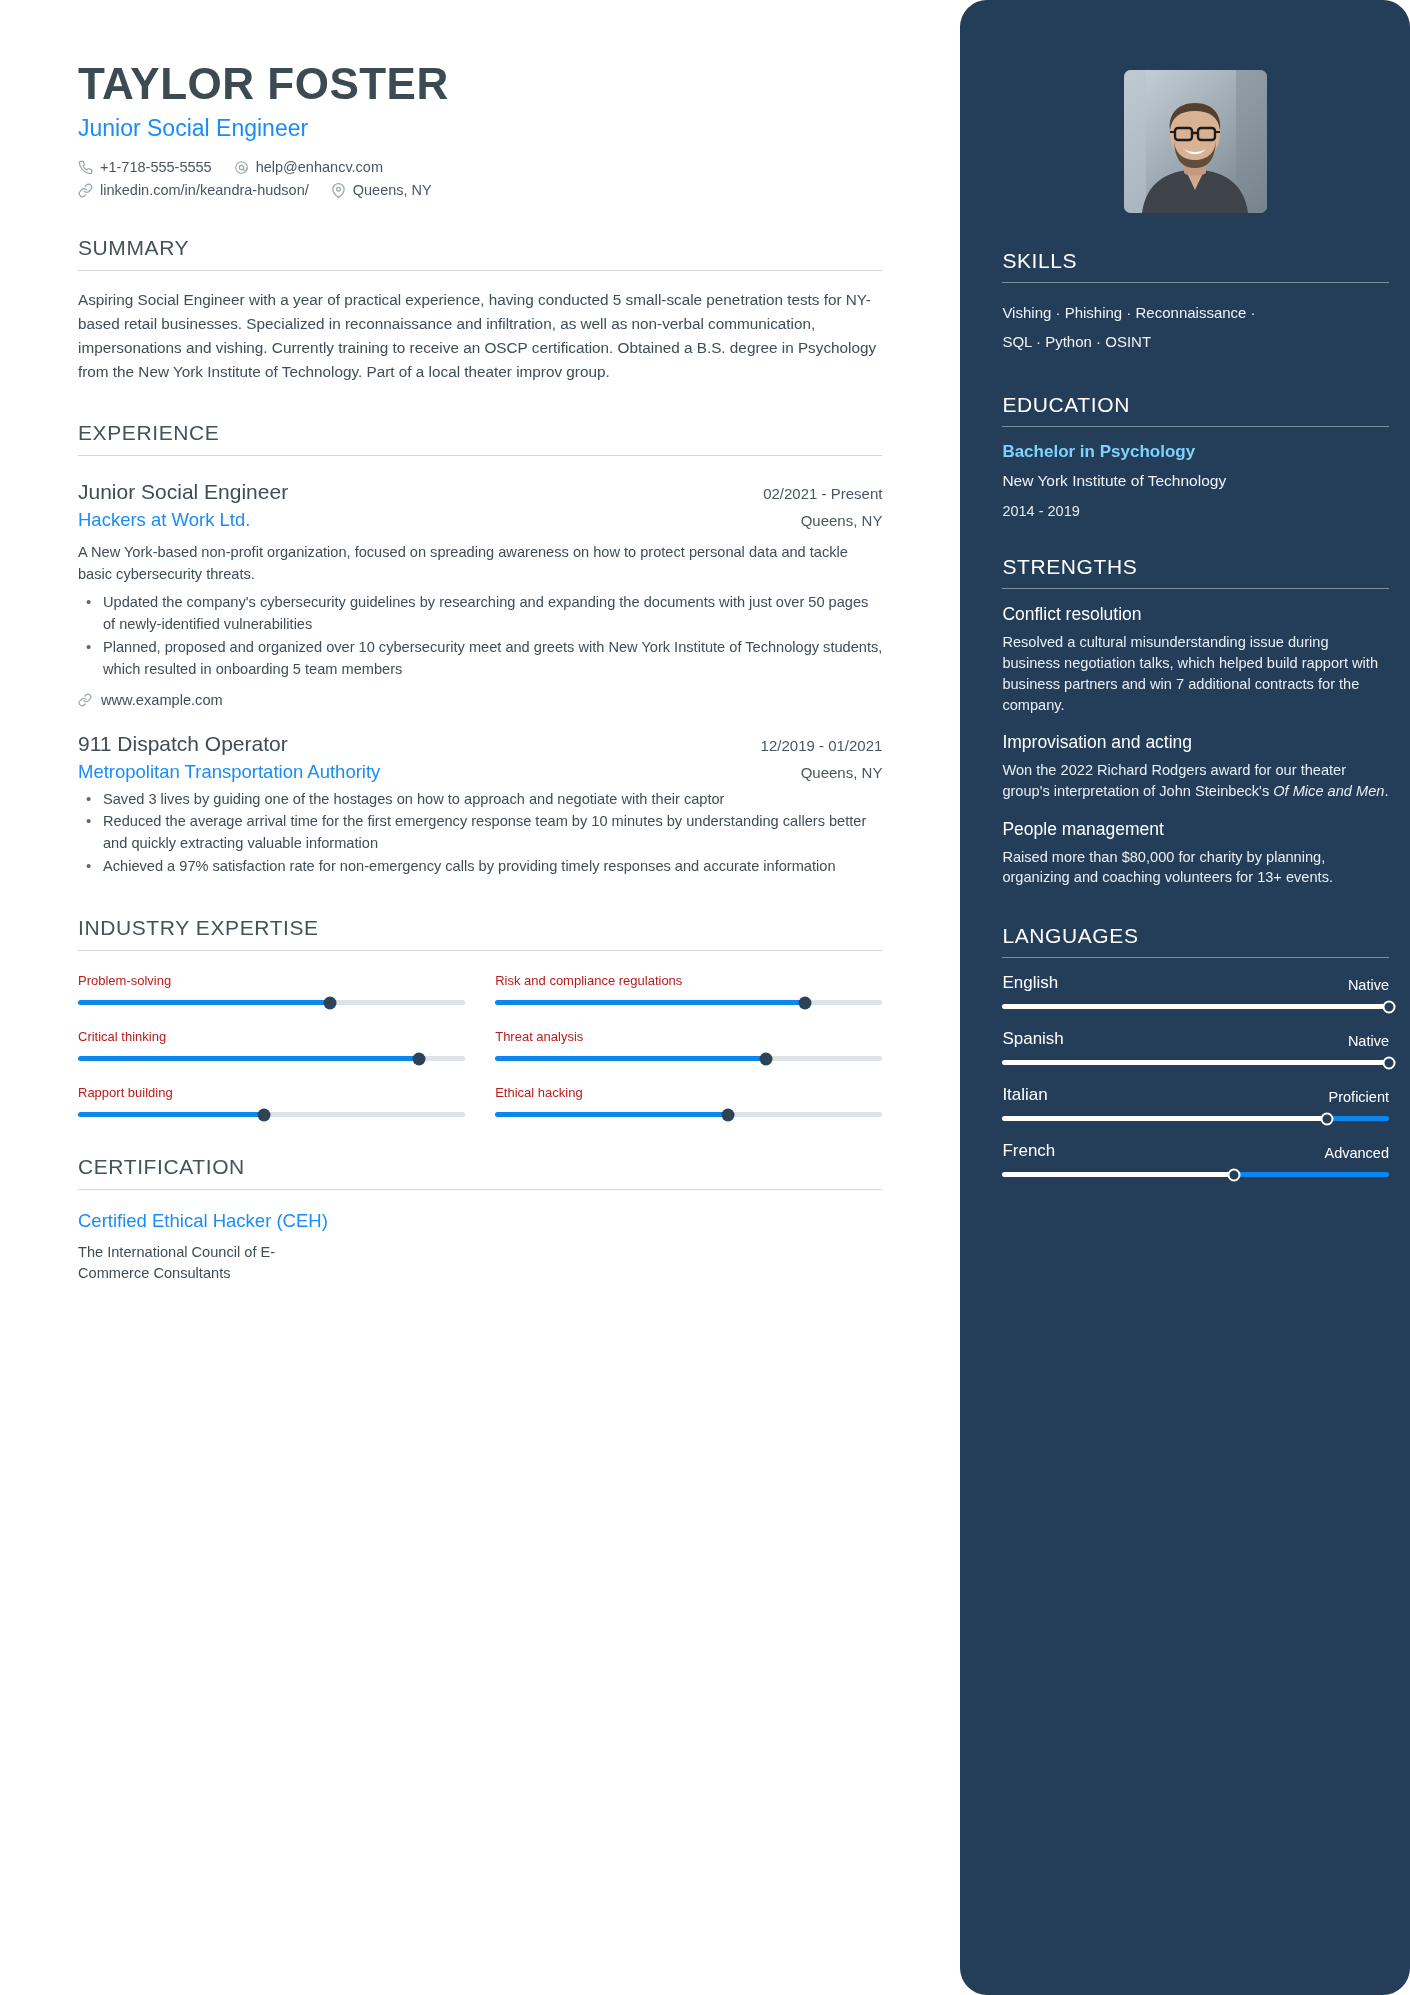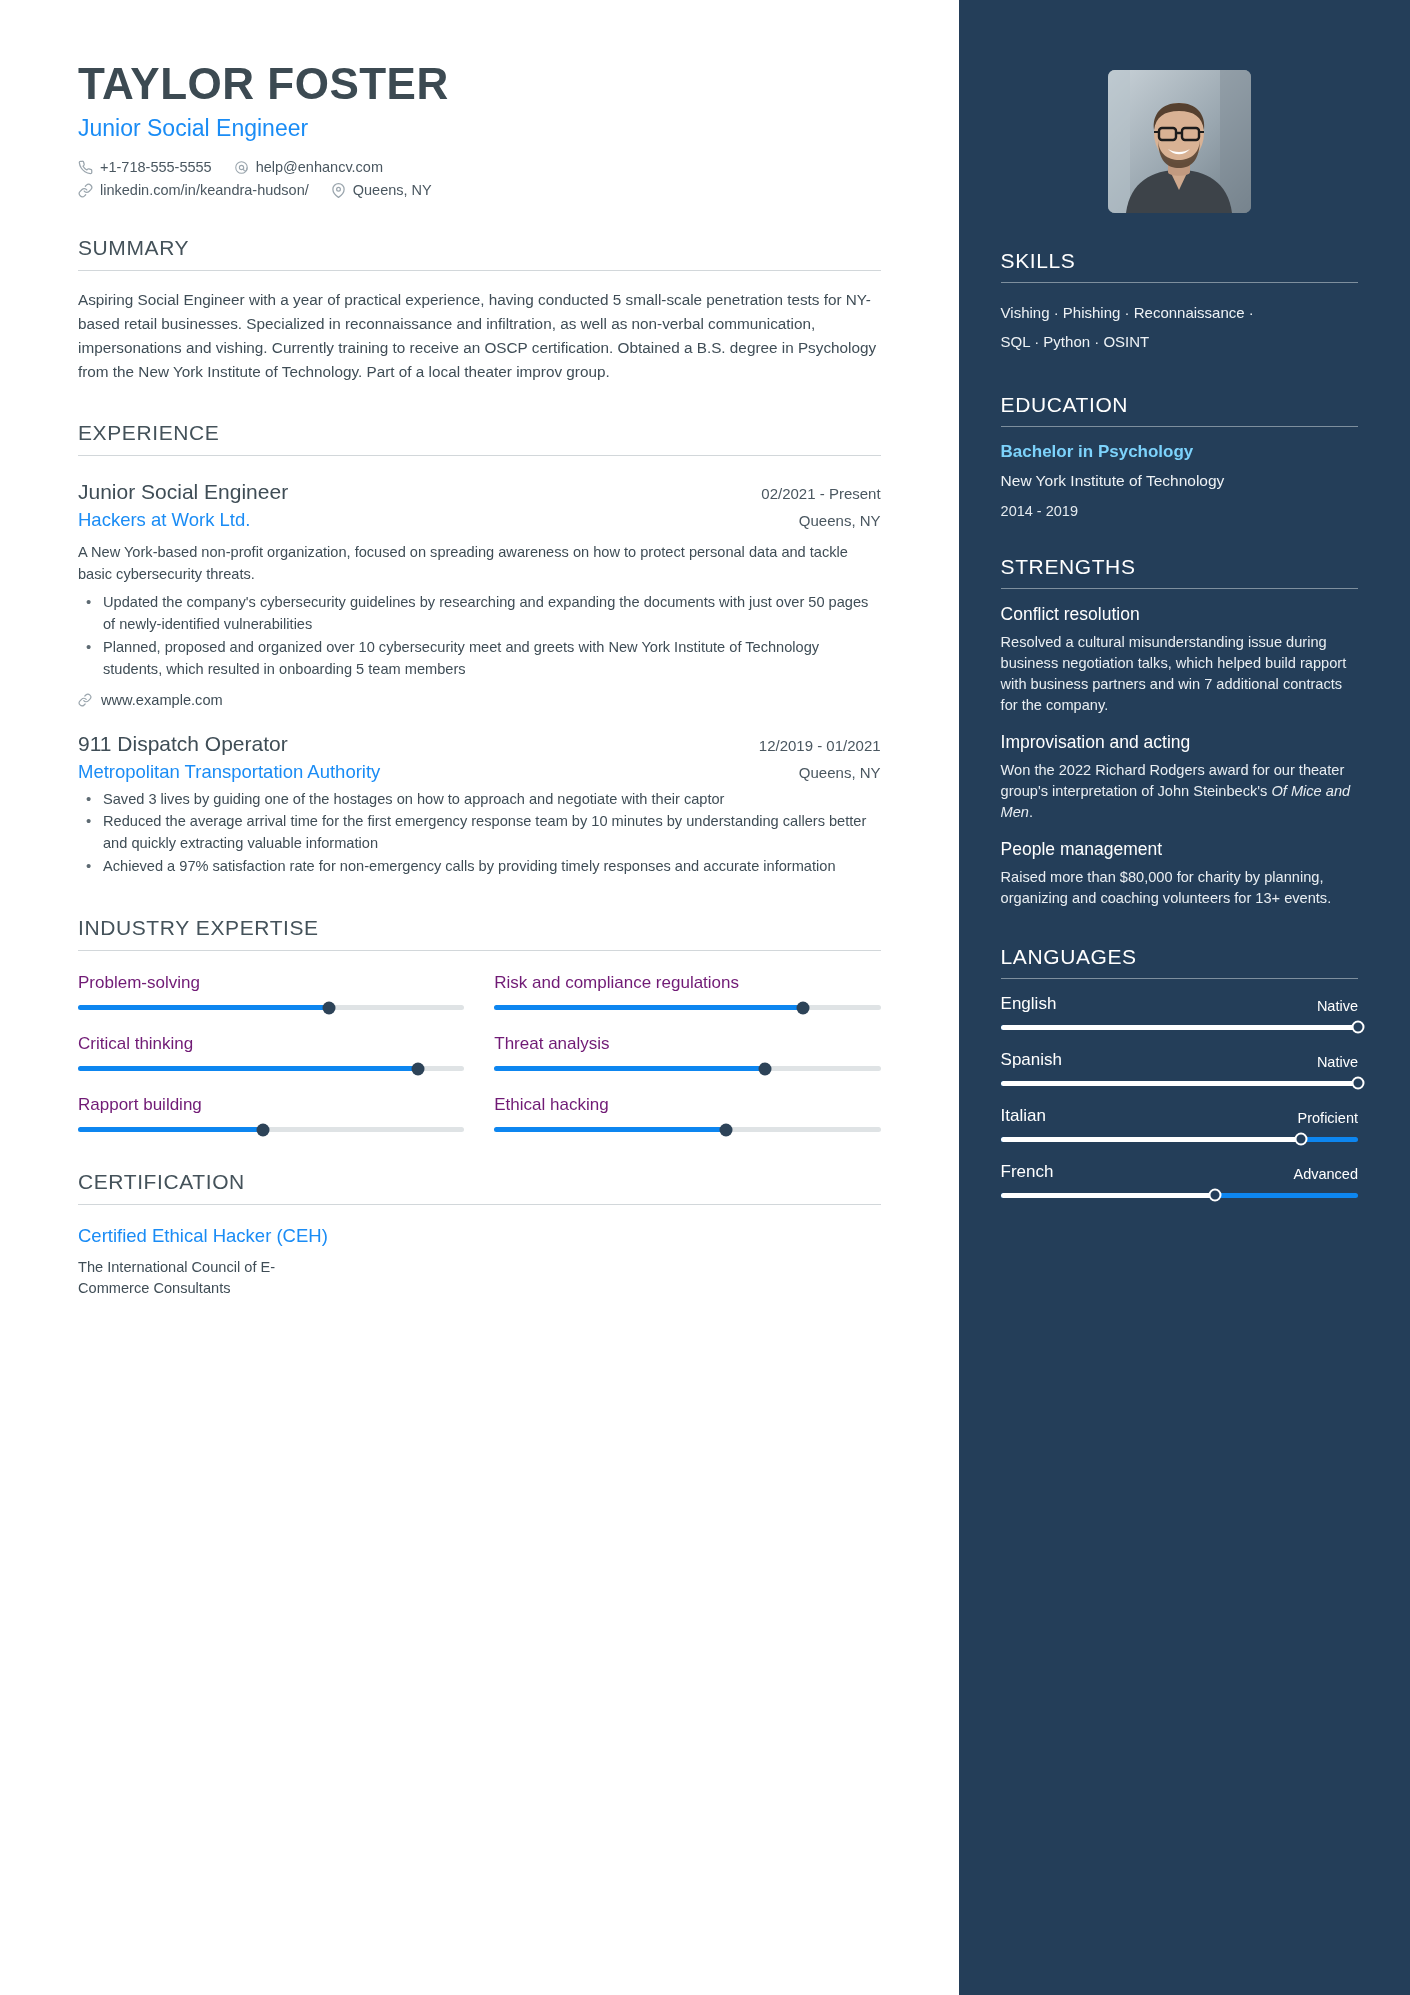--- a/index.html
+++ b/index.html
@@ -95,22 +95,22 @@
 
   
   .skill-grid {
     display:grid;
     grid-template-columns:1fr 1fr;
     column-gap:30px;
     row-gap:24px;
     margin-top:22px;
   }
   .skill-cell .skill-label {
-    font-size:17px;
-    color:#701a75;
+    font-size:13px;
+    color:#b91c1c;
     margin-bottom:12px;
   }
   .track {
     position:relative;
     height:5px;
     background:#dfe3e5;
     border-radius:3px;
   }
   .track .fill {
     position:absolute; left:0; top:0; bottom:0;
@@ -128,21 +128,22 @@
 
   
   .cert-name { font-size:18.5px; color:#1a8cf5; margin-top:20px; }
   .cert-org { font-size:14.6px; color:#3f4d56; margin-top:10px; line-height:1.45; max-width:260px; }
 
   
   .side-col {
     width:485px;
     background:#243e59;
     color:#ffffff;
-    padding:60px 52px 0 42px;
+    padding:60px 21px 0 42px;
+    border-radius:27px;
   }
   .photo-wrap {
     width:143px; height:143px;
     margin:10px auto 0 auto;
     border-radius:7px;
     overflow:hidden;
     background:#7e8a93;
     position:relative;
   }
   .photo-wrap svg { display:block; width:100%; height:100%; }

